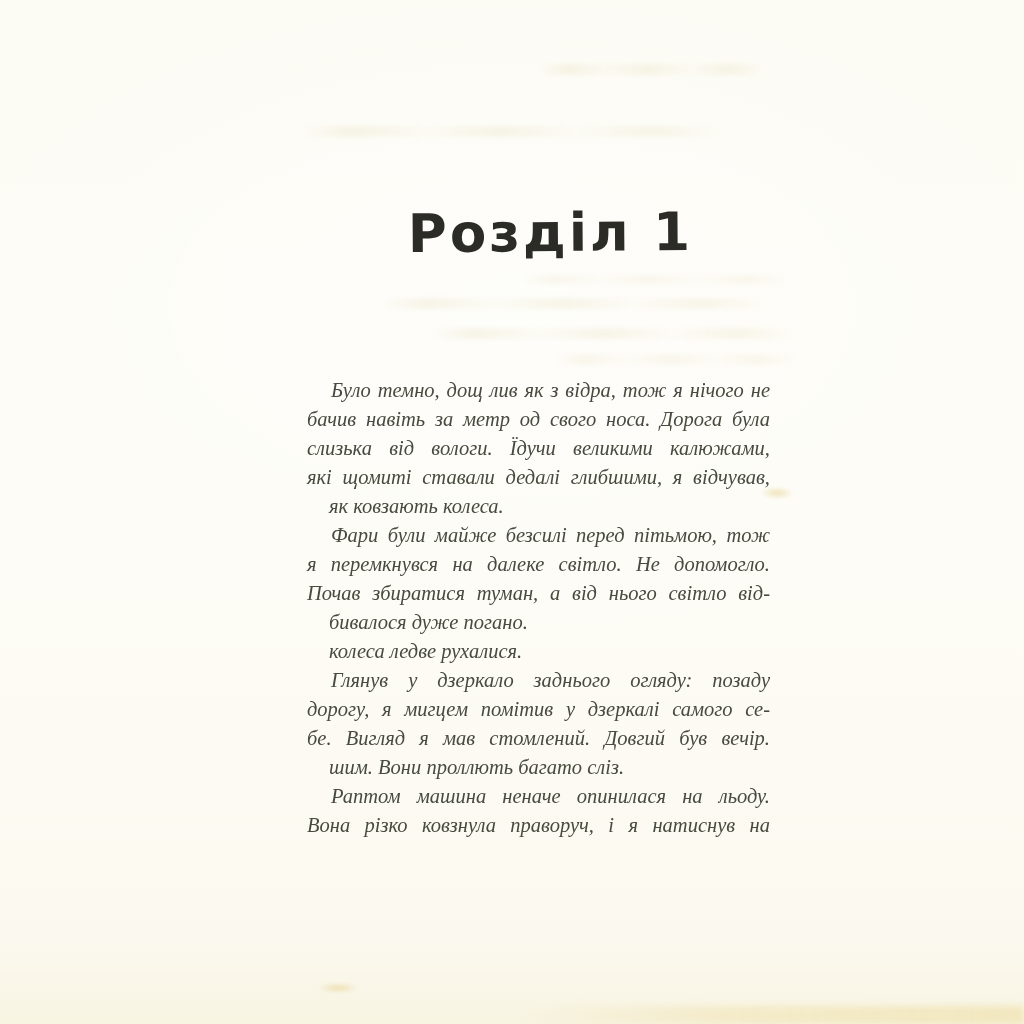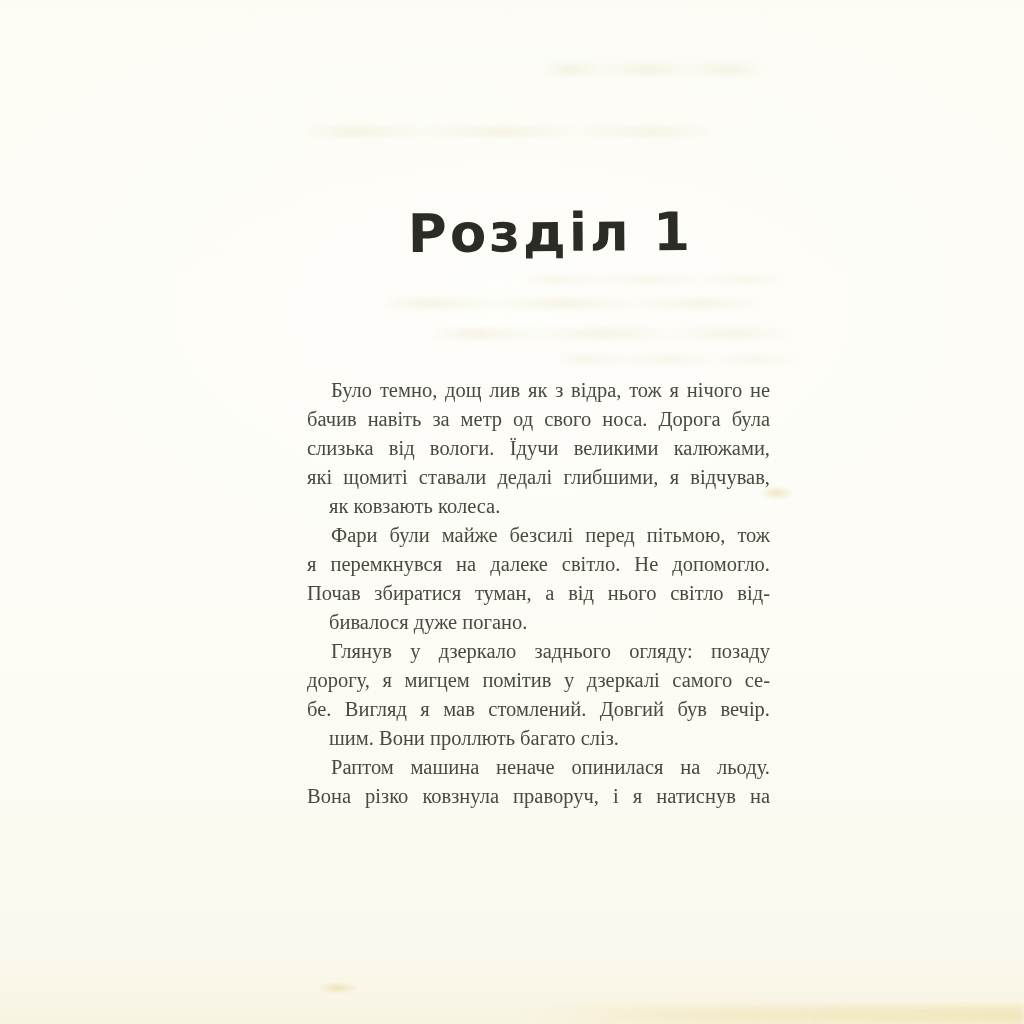--- a/index.html
+++ b/index.html
@@ -46,20 +46,21 @@
   .line {
     height: 29px;
     font-family: "Liberation Serif", "DejaVu Serif", serif;
     font-size: 20.5px;
     line-height: 29px;
     color: #474a3e;
     text-align: justify;
     text-align-last: justify;
     white-space: normal;
     overflow: visible;
+    font-style: italic;
   }
   .line.indent { padding-left: 24px; }
   .line.last { text-align-last: left; margin-left: 22px; }
   
   .ghost {
     position: absolute;
     height: 11px;
     border-radius: 6px;
     background: linear-gradient(90deg,
       rgba(222,210,158,0.00) 0%,
@@ -109,20 +110,21 @@
   <div class="column">
     <div class="line indent">Було темно, дощ лив як з відра, тож я нічого не</div>
     <div class="line">бачив навіть за метр од свого носа. Дорога була</div>
     <div class="line">слизька від вологи. Їдучи великими калюжами,</div>
     <div class="line">які щомиті ставали дедалі глибшими, я відчував,</div>
     <div class="line last">як ковзають колеса.</div>
     <div class="line indent">Фари були майже безсилі перед пітьмою, тож</div>
     <div class="line">я перемкнувся на далеке світло. Не допомогло.</div>
     <div class="line">Почав збиратися туман, а від нього світло від-</div>
     <div class="line last">бивалося дуже погано.</div>
+    <div class="line last">колеса ледве рухалися.</div>
     <div class="line indent">Глянув у дзеркало заднього огляду: позаду</div>
     <div class="line">дорогу, я мигцем помітив у дзеркалі самого се-</div>
     <div class="line">бе. Вигляд я мав стомлений. Довгий був вечір.</div>
     <div class="line last">шим. Вони проллють багато сліз.</div>
     <div class="line indent">Раптом машина неначе опинилася на льоду.</div>
     <div class="line">Вона різко ковзнула праворуч, і я натиснув на</div>
   </div>
 
 </div>
 

